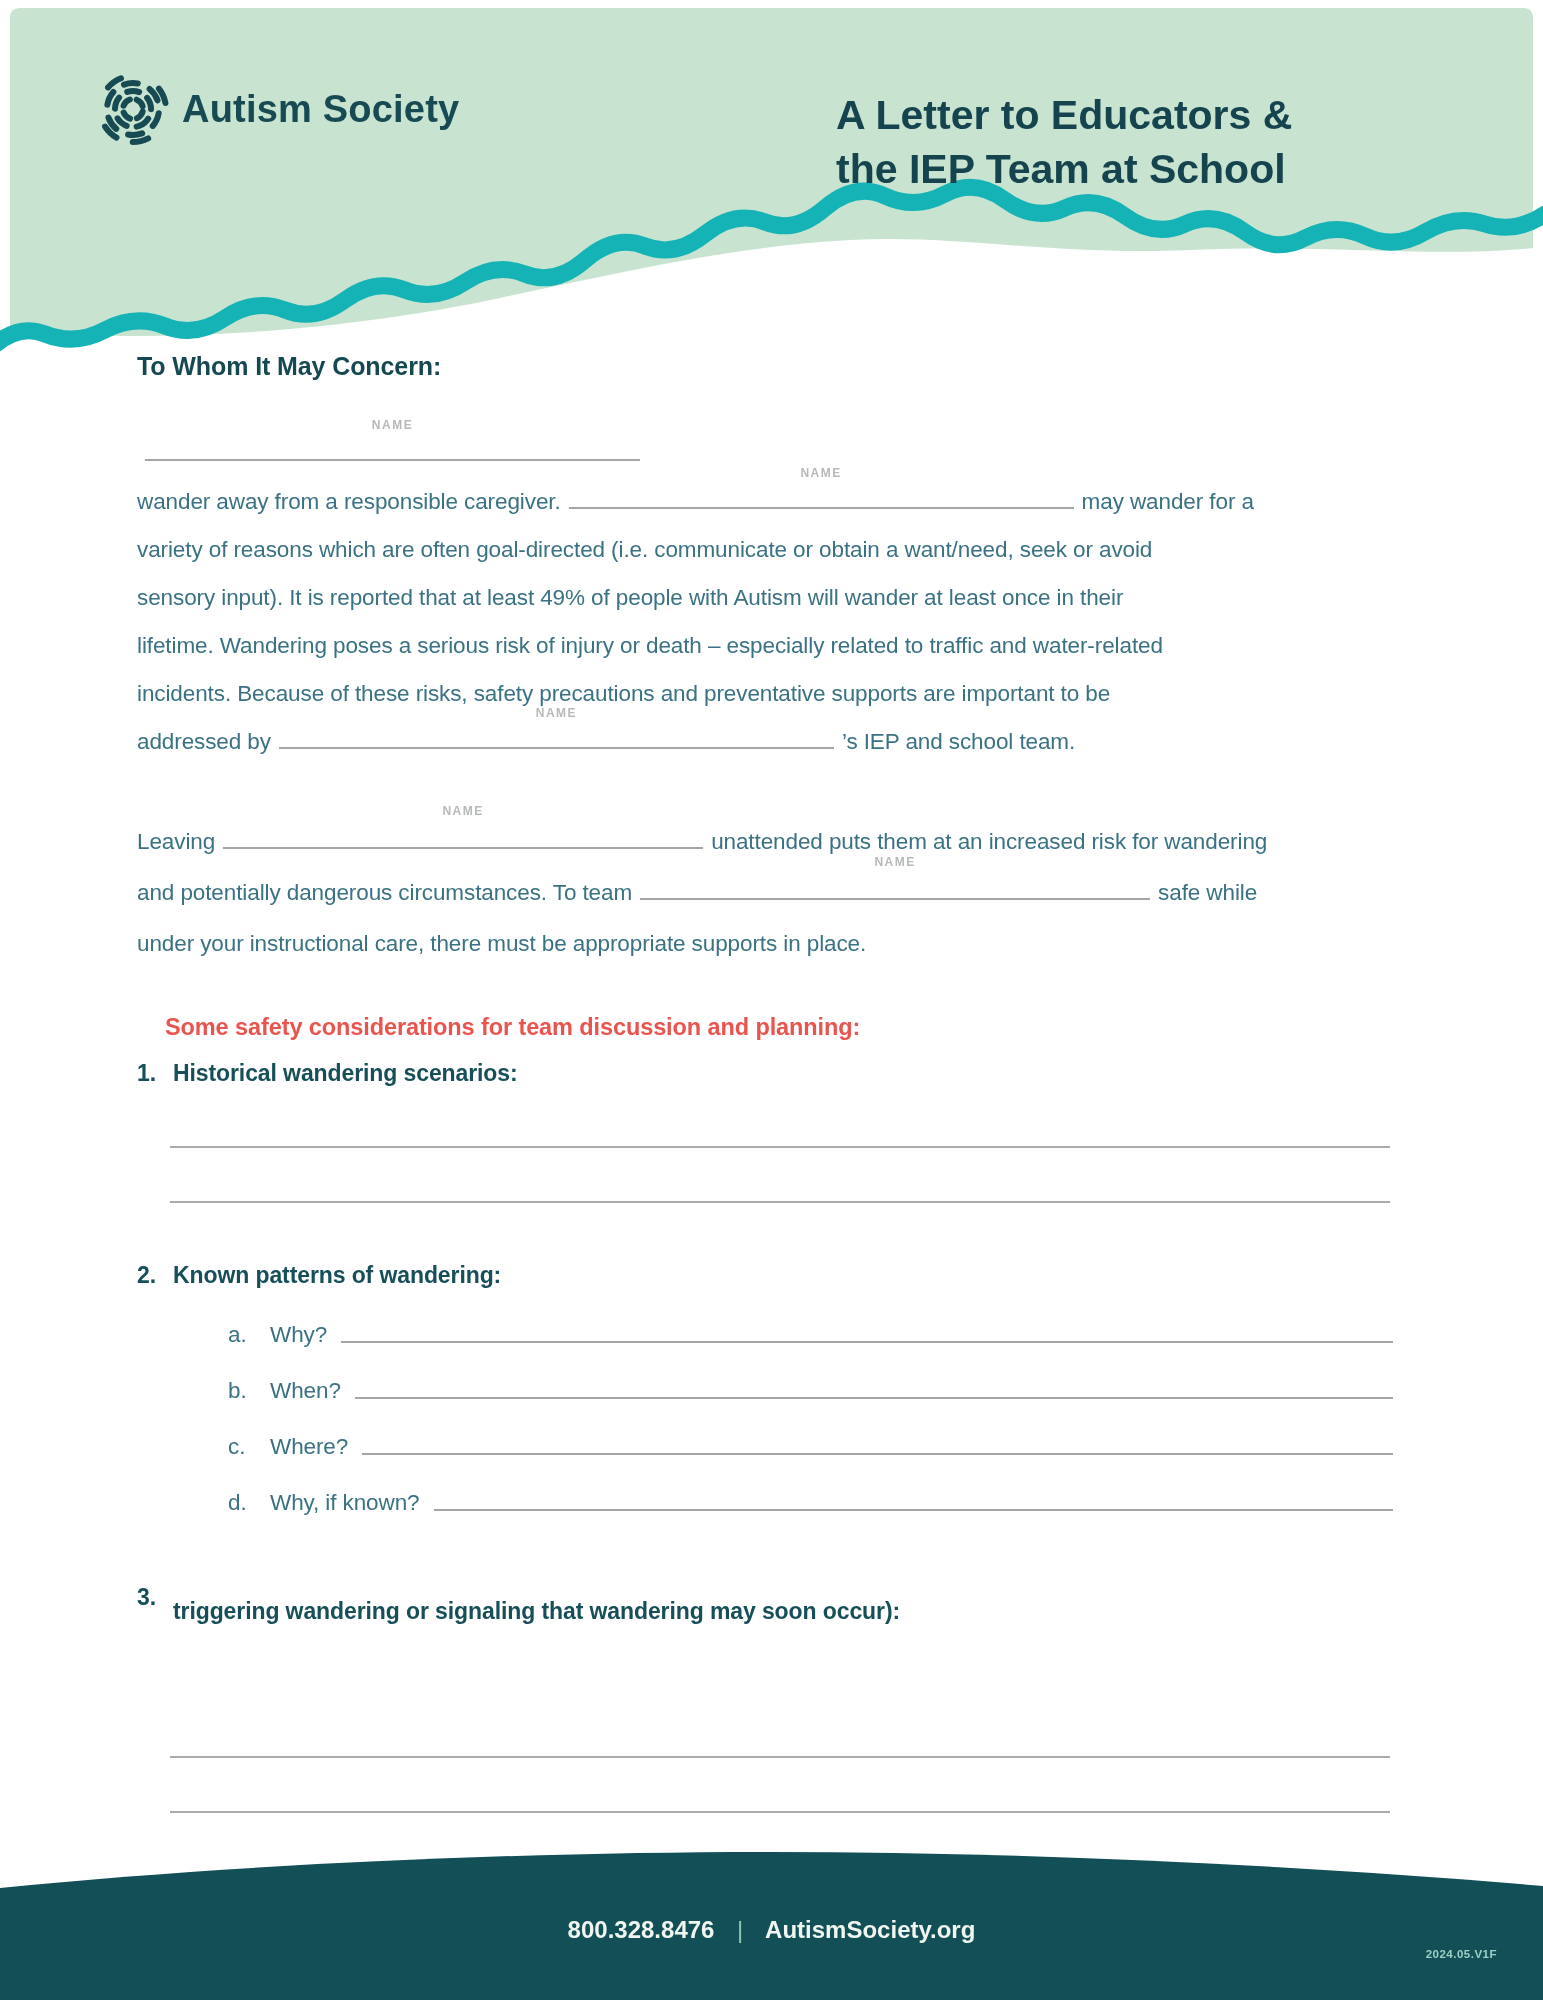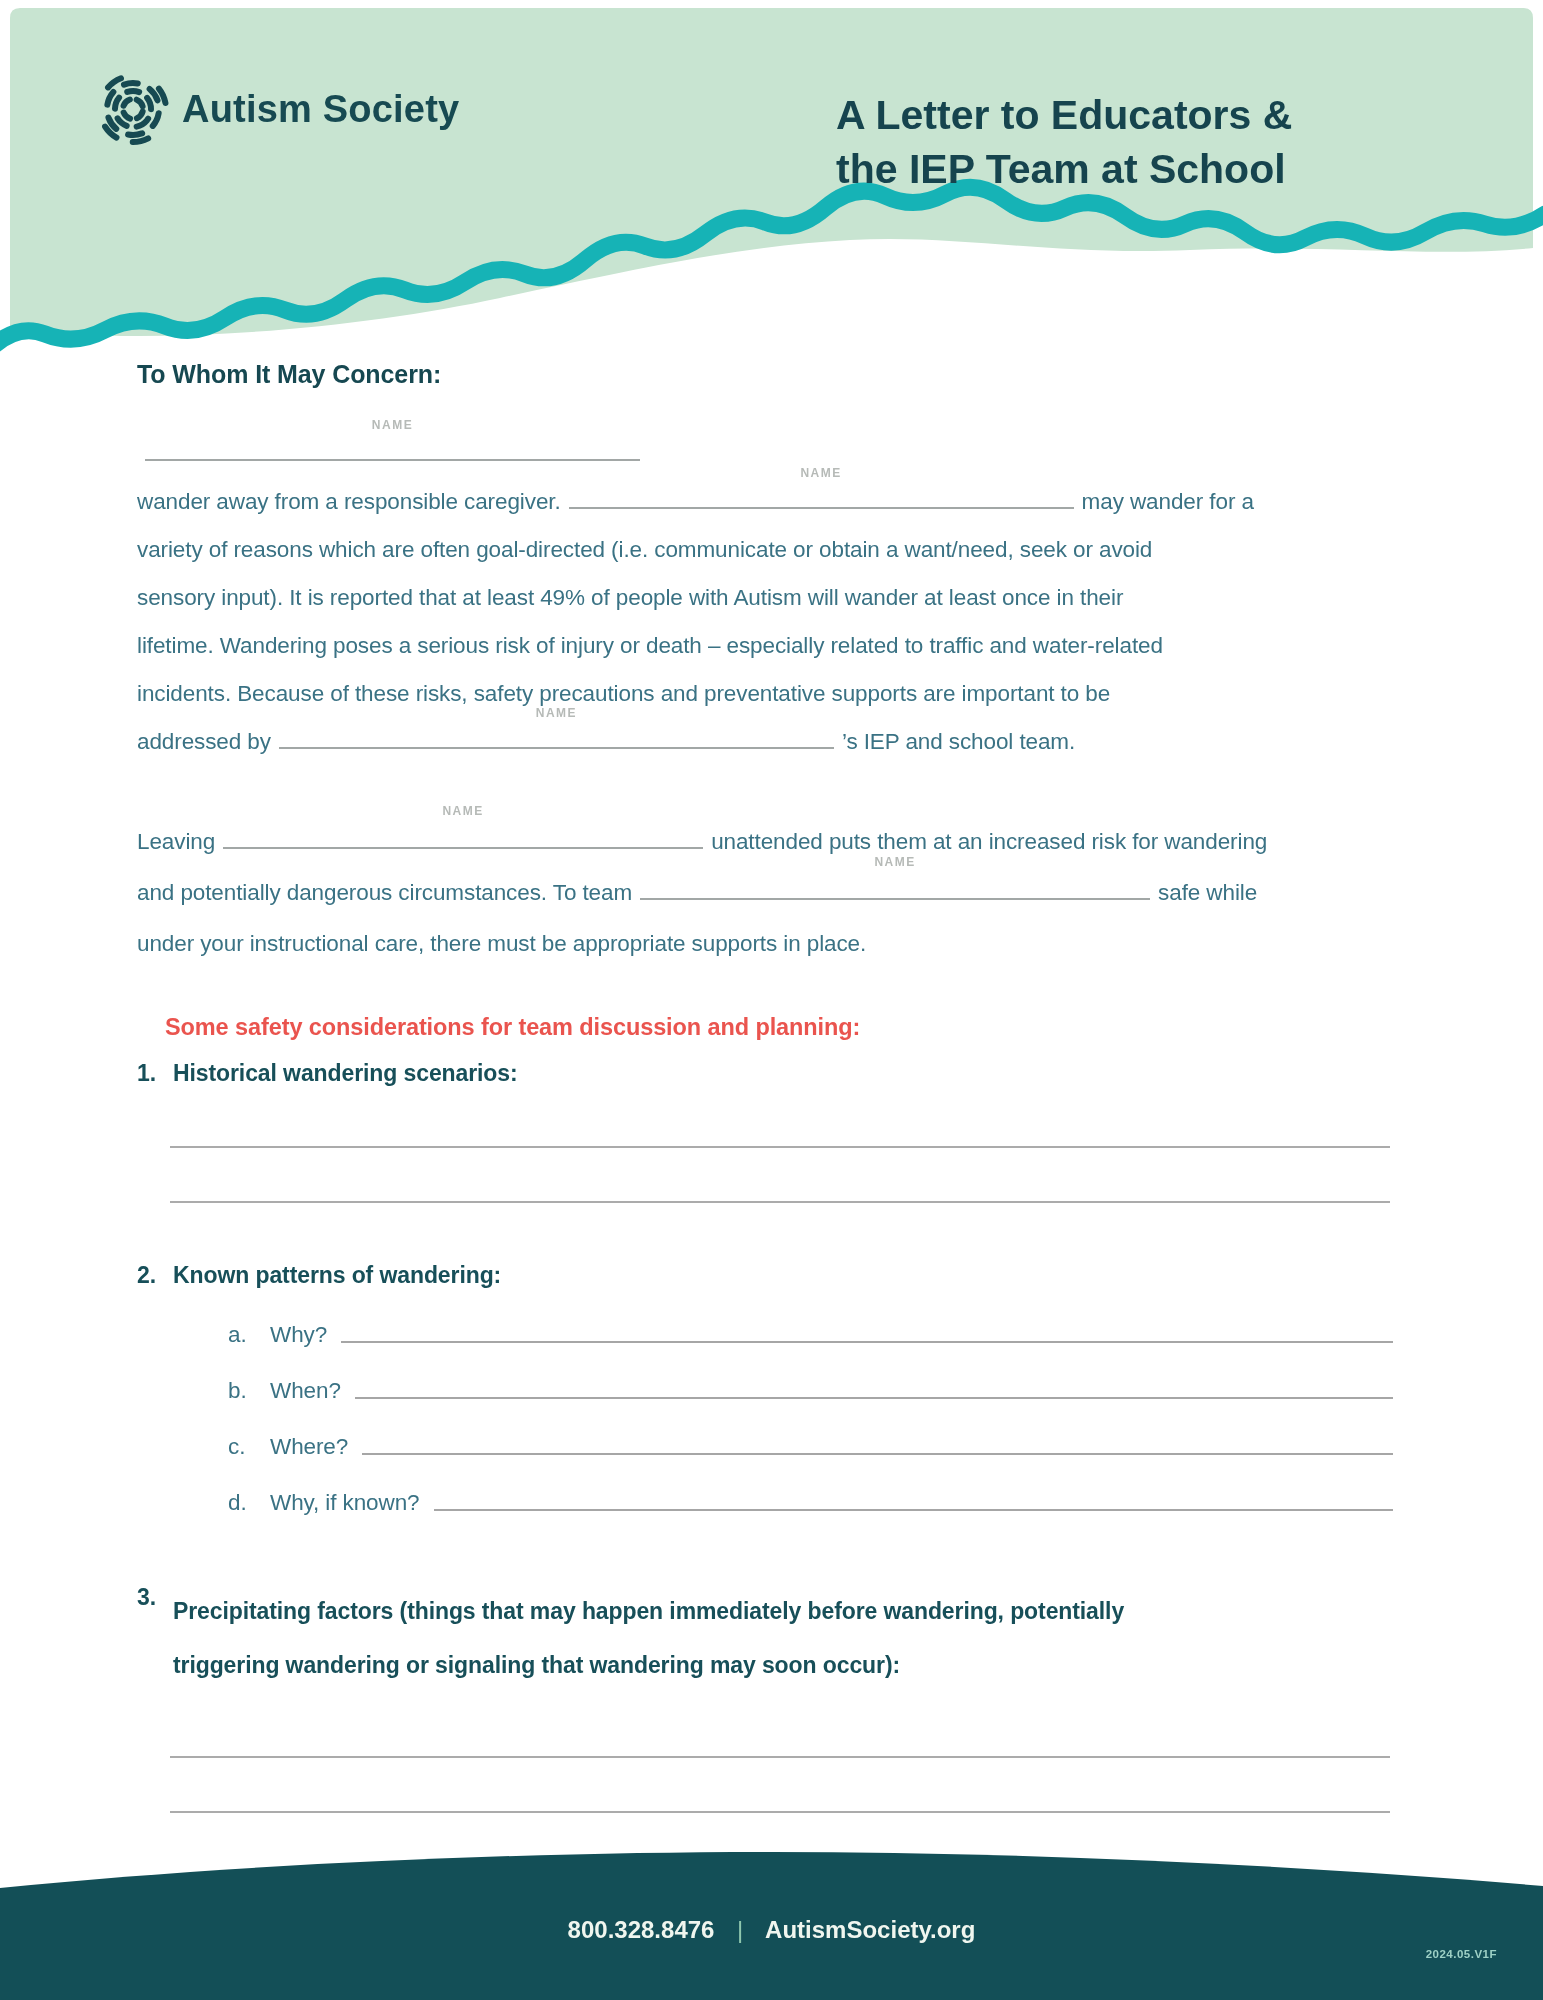--- a/index.html
+++ b/index.html
@@ -12,21 +12,21 @@
   .header-svg { position:absolute; top:0; left:0; }
 
   .logo { position:absolute; left:96px; top:72px; display:flex; align-items:center; gap:12px; color:#174a52; }
   .logo-text { font-size:38px; font-weight:600; letter-spacing:0.2px; }
 
   .title { position:absolute; left:836px; top:88px; font-size:41px; line-height:54px; font-weight:700; color:#16444e; }
 
   
   .content { position:absolute; left:137px; top:0; width:1256px; color:#3a7284; font-size:22.5px; letter-spacing:-0.1px; }
 
-  .salutation { position:absolute; top:360px; font-size:25px; font-weight:700; color:#164851;text-align:right; }
+  .salutation { position:absolute; top:352px; font-size:25px; font-weight:700; color:#164851;text-align:right; }
 
   .para { position:absolute; width:100%; }
   .p1 { top:430px; }
   .p1 .line { height:48px; line-height:48px; white-space:nowrap; }
   .p2 { top:816px; }
   .p2 .line { height:51px; line-height:51px; white-space:nowrap; }
 
   .blank { display:inline-block; position:relative; border-bottom:2px solid #a2a7a6; margin:0 8px; }
   .blank .nl {
     position:absolute; left:0; right:0; bottom:10px; text-align:center;
@@ -166,21 +166,20 @@
       <div class="sub">
         <span class="sl">d.</span>
         <span>Why, if known?</span>
         <span class="fill"></span>
       </div>
     </div>
 
     <div class="item item-3">
       <span class="num">3.</span>
       <span>
-        <span class="ml" style="display:block">Precipitating factors (things that may happen immediately before wandering, potentially</span>
         <span class="ml" style="display:block">triggering wandering or signaling that wandering may soon occur):</span>
       </span>
     </div>
     <div class="rule rule-3a"></div>
     <div class="rule rule-3b"></div>
 
   </div>
 
   <svg class="footer-svg" width="1543" height="162" viewBox="0 0 1543 162">
     <path d="M0,50 C240,26 520,14 772,14 C1030,14 1310,28 1543,48 L1543,162 L0,162 Z" fill="#134f57"></path>

